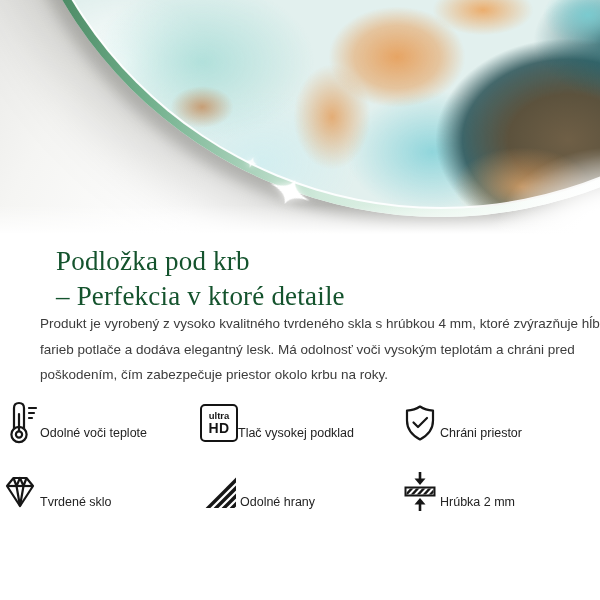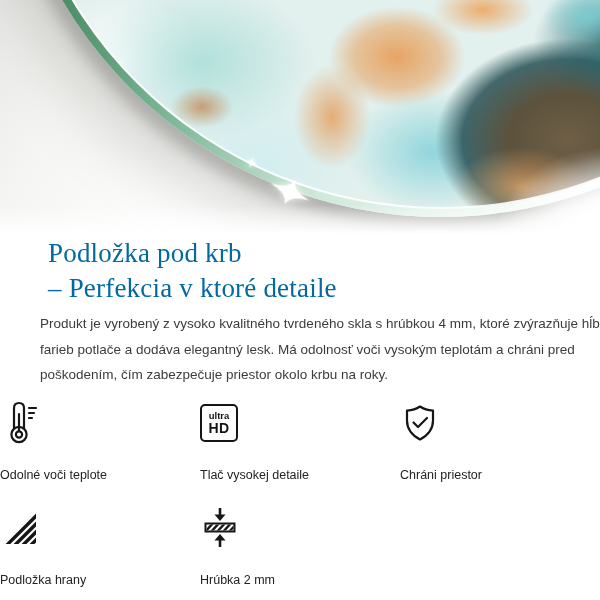--- a/index.html
+++ b/index.html
@@ -41,34 +41,34 @@
       radial-gradient(150px 110px at 615px 235px, #ffffff 25%, rgba(255,255,255,0) 80%),
       radial-gradient(240px 160px at 650px 265px, rgba(255,255,255,.85) 15%, rgba(255,255,255,0) 72%),
       linear-gradient(to bottom, rgba(255,255,255,0) 205px, rgba(255,255,255,.75) 228px, #ffffff 234px);
   }
   .sparkle{position:absolute;filter:drop-shadow(0 0 3px rgba(255,255,255,.95));}
   .sparkle-main{left:274px;top:179px;width:32px;height:26px;transform:rotate(24deg) scaleX(1.35);}
   .sparkle-small{left:246px;top:157px;width:11px;height:11px;opacity:.85;transform:rotate(20deg);}
 
   
   .title{
-    position:absolute;left:40px;top:228px;margin:8px;
+    position:absolute;left:40px;top:228px;margin:16px;
     font-family:"Liberation Serif",serif;font-weight:400;
-    font-size:27px;line-height:35px;color:#0369a1;letter-spacing:.2px;
+    font-size:27px;line-height:35px;color:#14532d;letter-spacing:.2px;
   }
   .title span{display:block;}
   .description{position:absolute;left:40px;top:311px;color:#3c3c3c;}
   .d-line{font-size:13.5px;line-height:25.5px;white-space:nowrap;}
 
   
   .features{
     position:absolute;left:0;top:399px;width:600px;
     display:grid;grid-template-columns:repeat(3,1fr);row-gap:21px;
   }
-  .feature{display:flex;flex-direction:column;align-items:flex-start;}
+  .feature{display:flex;flex-direction:row;align-items:center;}
   .icon-wrap{height:48px;display:flex;align-items:center;justify-content:center;}
   .f-label{margin-top:21px;font-size:12.5px;line-height:15px;color:#232323;}
   .icon-stroke{stroke:#161616;fill:none;stroke-width:2.2;}
   .uhd-box{
     width:34px;height:34px;border:2.5px solid #141414;border-radius:5px;
     display:flex;flex-direction:column;align-items:center;justify-content:center;
     color:#141414;font-weight:700;
   }
   .uhd-top{font-size:9.5px;line-height:10px;}
   .uhd-bottom{font-size:14px;line-height:15px;letter-spacing:.3px;}
@@ -117,52 +117,65 @@
       <div class="f-label">Odolné voči teplote</div>
     </div>
 
     <div class="feature">
       <div class="icon-wrap">
         <div class="uhd-box">
           <span class="uhd-top">ultra</span>
           <span class="uhd-bottom">HD</span>
         </div>
       </div>
-      <div class="f-label">Tlač vysokej detaile</div>
+      <div class="f-label">Tlač vysokej podklad</div>
     </div>
 
     <div class="feature">
       <div class="icon-wrap">
         <svg width="40" height="40" viewBox="0 0 40 40">
           <path class="icon-stroke" stroke-width="2.3" stroke-linejoin="round" d="M20,3.5 C16,6.2 11.5,7.3 7,7.6 L7,17.5 C7,26.5 12.5,32.5 20,36.5 C27.5,32.5 33,26.5 33,17.5 L33,7.6 C28.5,7.3 24,6.2 20,3.5 Z"></path>
           <path class="icon-stroke" stroke-width="2.3" stroke-linecap="round" stroke-linejoin="round" d="M13.5,19.5 L18,24 L27,15"></path>
         </svg>
       </div>
       <div class="f-label">Chráni priestor</div>
     </div>
 
+    <div class="feature">
+      <div class="icon-wrap">
+        <svg width="40" height="40" viewBox="0 0 40 40">
+          <g class="icon-stroke" stroke-width="2" stroke-linejoin="round">
+            <path d="M7,14 L13.5,6 L26.5,6 L33,14 L20,34 Z"></path>
+            <path d="M7,14 L33,14"></path>
+            <path d="M13.5,6 L16.5,14 L20,6 L23.5,14 L26.5,6"></path>
+            <path d="M16.5,14 L20,34 M23.5,14 L20,34"></path>
+          </g>
+        </svg>
+      </div>
+      <div class="f-label">Tvrdené sklo</div>
+    </div>
 
     <div class="feature">
       <div class="icon-wrap">
         <svg width="40" height="40" viewBox="0 0 40 40">
           <defs>
             <clipPath id="triclip">
                 <polygon points="4,36 36,4 36,36"></polygon>
               </clipPath>
           </defs>
           <g clip-path="url(#triclip)" stroke="#161616" stroke-width="3.4">
             <line x1="5" y1="39" x2="47" y2="-3"></line>
             <line x1="13" y1="39" x2="55" y2="-3"></line>
             <line x1="21" y1="39" x2="63" y2="-3"></line>
             <line x1="29" y1="39" x2="71" y2="-3"></line>
             <line x1="37" y1="39" x2="79" y2="-3"></line>
           </g>
         </svg>
       </div>
-      <div class="f-label">Podložka hrany</div>
+      <div class="f-label">Odolné hrany</div>
     </div>
 
     <div class="feature">
       <div class="icon-wrap">
         <svg width="40" height="44" viewBox="0 0 40 44">
           <defs>
             <clipPath id="barclip">
                 <rect x="6.5" y="18.5" width="27" height="6"></rect>
               </clipPath>
           </defs>

